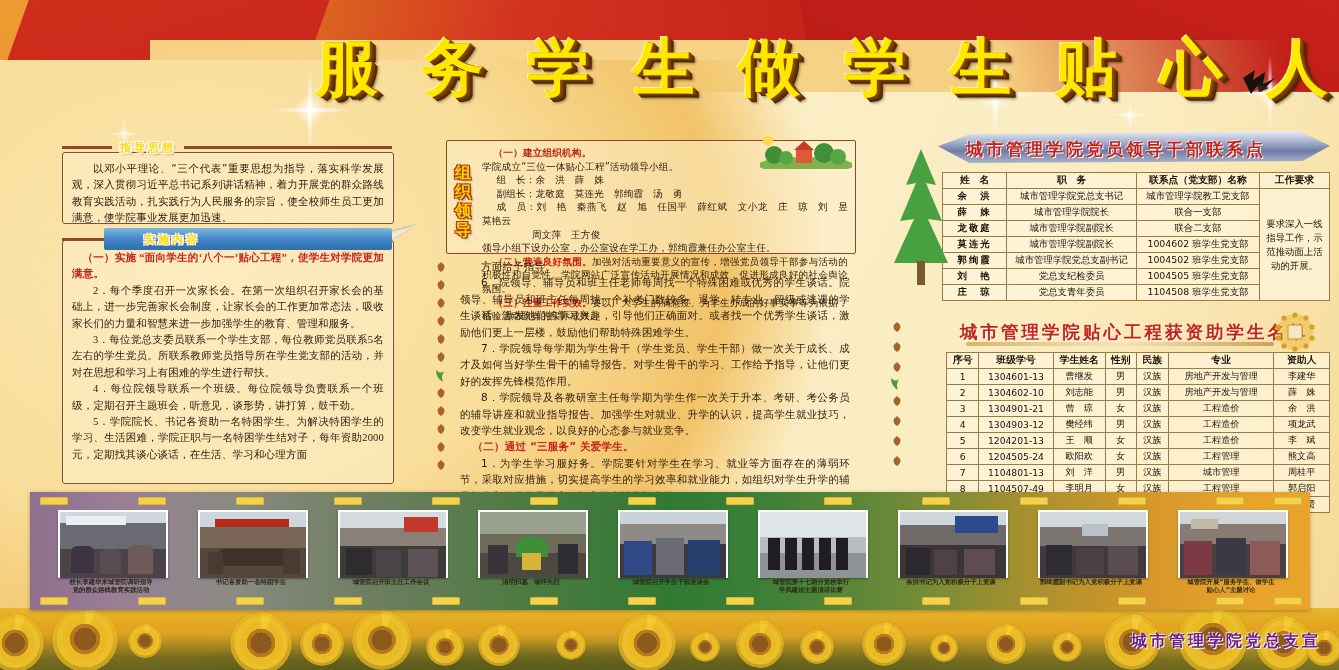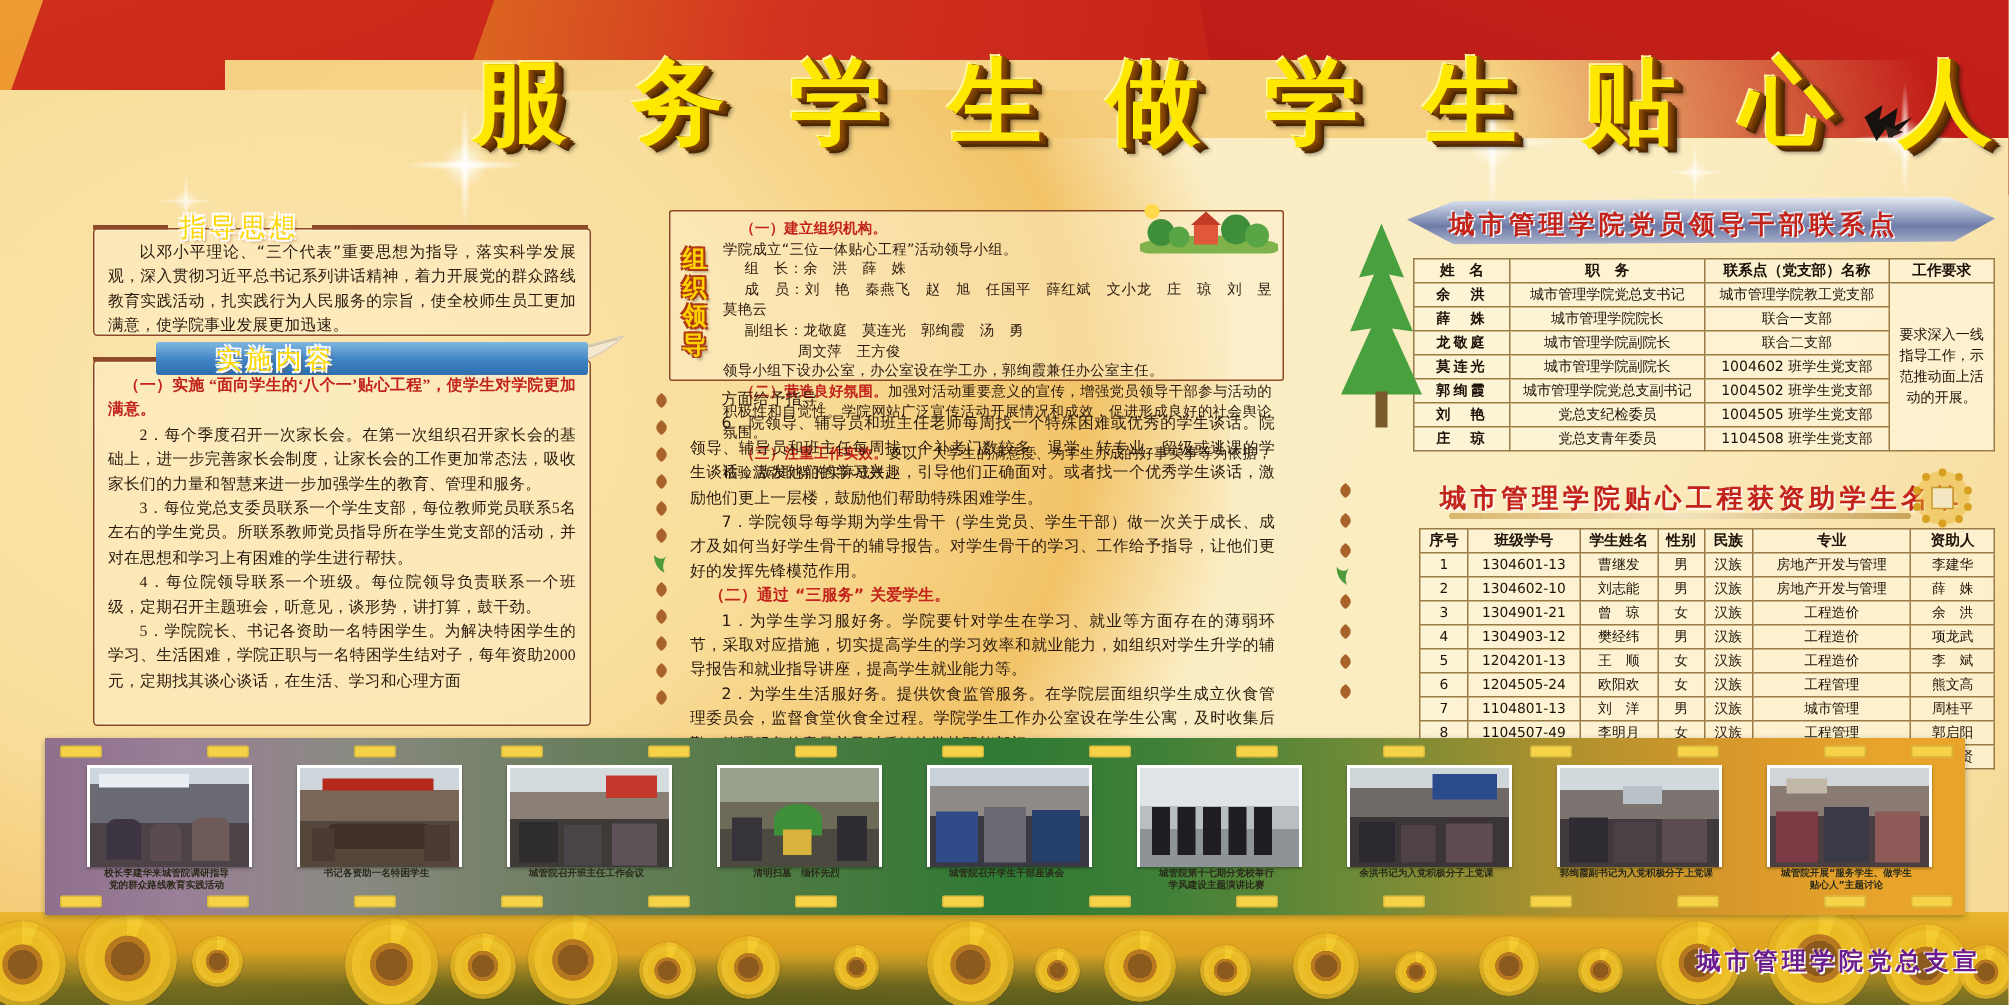--- a/index.html
+++ b/index.html
@@ -55,21 +55,21 @@
 
   
   .panel{position:absolute;background:rgba(253,238,201,.55);
     border:1.5px solid #8c4a26;border-radius:3px;box-shadow:0 0 0 1px rgba(255,255,255,.35) inset;}
 
   .sec-head{position:absolute;z-index:5;display:flex;align-items:center;}
   .sec-rule{height:3px;background:#8c4a26;}
   .sec-bar{height:22px;border-radius:2px;
     background:linear-gradient(180deg,#7fb7e0,#3f84c4 55%,#2e6fae);}
   .sec-title{
-    font-size:17px;font-weight:normal;letter-spacing:3px;color:#ffd800;
+    font-size:11px;font-weight:bold;letter-spacing:3px;color:#ffd800;
     text-shadow:-1.4px -1.4px 0 #fff,1.4px -1.4px 0 #fff,-1.4px 1.4px 0 #fff,
       1.4px 1.4px 0 #fff,0 0 2px #fff, 2px 2px 2px rgba(140,60,10,.5);
     white-space:nowrap;padding:0 8px;
   }
   .feather{position:absolute;width:120px;height:36px;pointer-events:none;}
 
   .body-text{position:absolute;color:#2a1a0e;font-size:10.5px;line-height:16.4px;
     text-align:justify;letter-spacing:.2px;}
   .body-text p{margin:0;text-indent:2em;}
   .hl{color:#c2231b;font-weight:bold;}
@@ -226,41 +226,42 @@
     <circle cx="8" cy="8" r="5" fill="#ffd94a"></circle>
   </svg>
 
   <div class="body-text" style="left:482px;top:146px;width:366px;font-size:9.6px;line-height:13.6px;">
     <p class="hl" style="text-indent:1.2em;">（一）建立组织机构。</p>
     <p style="text-indent:0;">学院成立“三位一体贴心工程”活动领导小组。</p>
     <p style="text-indent:1.5em;">
       <span>组　长：</span><span>余　洪　薛　姝</span>
     </p>
     <p style="text-indent:1.5em;">
-      <span>成　员：</span><span>刘　艳　秦燕飞　赵　旭　任国平　薛红斌　文小龙　庄　琼　刘　昱　莫艳云</span>
+      <span>副组长：</span><span>龙敬庭　莫连光　郭绚霞　汤　勇</span>
     </p>
     <p style="text-indent:1.5em;">
-      <span>副组长：</span><span>龙敬庭　莫连光　郭绚霞　汤　勇</span>
+      <span>成　员：</span><span>刘　艳　秦燕飞　赵　旭　任国平　薛红斌　文小龙　庄　琼　刘　昱　莫艳云</span>
     </p>
     <p style="text-indent:5.2em;">
       <span>周文萍　王方俊</span>
     </p>
     <p style="text-indent:0;">领导小组下设办公室，办公室设在学工办，郭绚霞兼任办公室主任。</p>
     <p style="text-indent:1.2em;">
       <span class="hl">（二）营造良好氛围。</span><span>加强对活动重要意义的宣传，增强党员领导干部参与活动的积极性和自觉性。学院网站广泛宣传活动开展情况和成效，促进形成良好的社会舆论氛围。</span>
     </p>
     <p style="text-indent:1.2em;">
       <span class="hl">（三）注重工作实效。</span><span>要以广大学生的满意度、为学生办成的好事实事等为依据，检验活动取得的实际成效。</span>
     </p>
   </div>
 
   <div class="body-text" style="left:460px;top:258px;width:390px;">
     <p>方面给予指导。</p>
     <p>6．院领导、辅导员和班主任老师每周找一个特殊困难或优秀的学生谈话。院领导、辅导员和班主任每周找一个补考门数较多、退学、转专业、留级或逃课的学生谈话，激发他们的学习兴趣，引导他们正确面对。或者找一个优秀学生谈话，激励他们更上一层楼，鼓励他们帮助特殊困难学生。</p>
     <p>7．学院领导每学期为学生骨干（学生党员、学生干部）做一次关于成长、成才及如何当好学生骨干的辅导报告。对学生骨干的学习、工作给予指导，让他们更好的发挥先锋模范作用。</p>
+    <p>8．学院领导及各教研室主任每学期为学生作一次关于升本、考研、考公务员的辅导讲座和就业指导报告。加强学生对就业、升学的认识，提高学生就业技巧，改变学生就业观念，以良好的心态参与就业竞争。</p>
     <p class="hl" style="text-indent:1.2em;">（二）通过 “三服务” 关爱学生。</p>
     <p>1．为学生学习服好务。学院要针对学生在学习、就业等方面存在的薄弱环节，采取对应措施，切实提高学生的学习效率和就业能力，如组织对学生升学的辅导报告和就业指导讲座，提高学生就业能力等。</p>
     <p>2．为学生生活服好务。提供饮食监管服务。在学院层面组织学生成立伙食管理委员会，监督食堂伙食全过程。学院学生工作办公室设在学生公寓，及时收集后勤、管理服务的意见并及时反馈给学校职能部门。</p>
     <p>3．为学生的身心健康服好务。配合学校提供心理健康咨询服务，学院学生会设立心理部，班级设立心理信息员，及时收集学生心理信息，及时提供咨询服务。积极组织学生开展有益身心的丰富多彩的文娱体育活动和社团活动，让学生锻炼好身体的同时在情感上有归属感。</p>
   </div>
 
   <svg class="vine" style="left:432px;top:258px;width:18px;height:224px;">
     <g fill="#a8632a">
       <path d="M9 4 q7 5 0 10 q-7 -5 0 -10Z"></path>
         <path d="M9 22 q7 5 0 10 q-7 -5 0 -10Z"></path>

